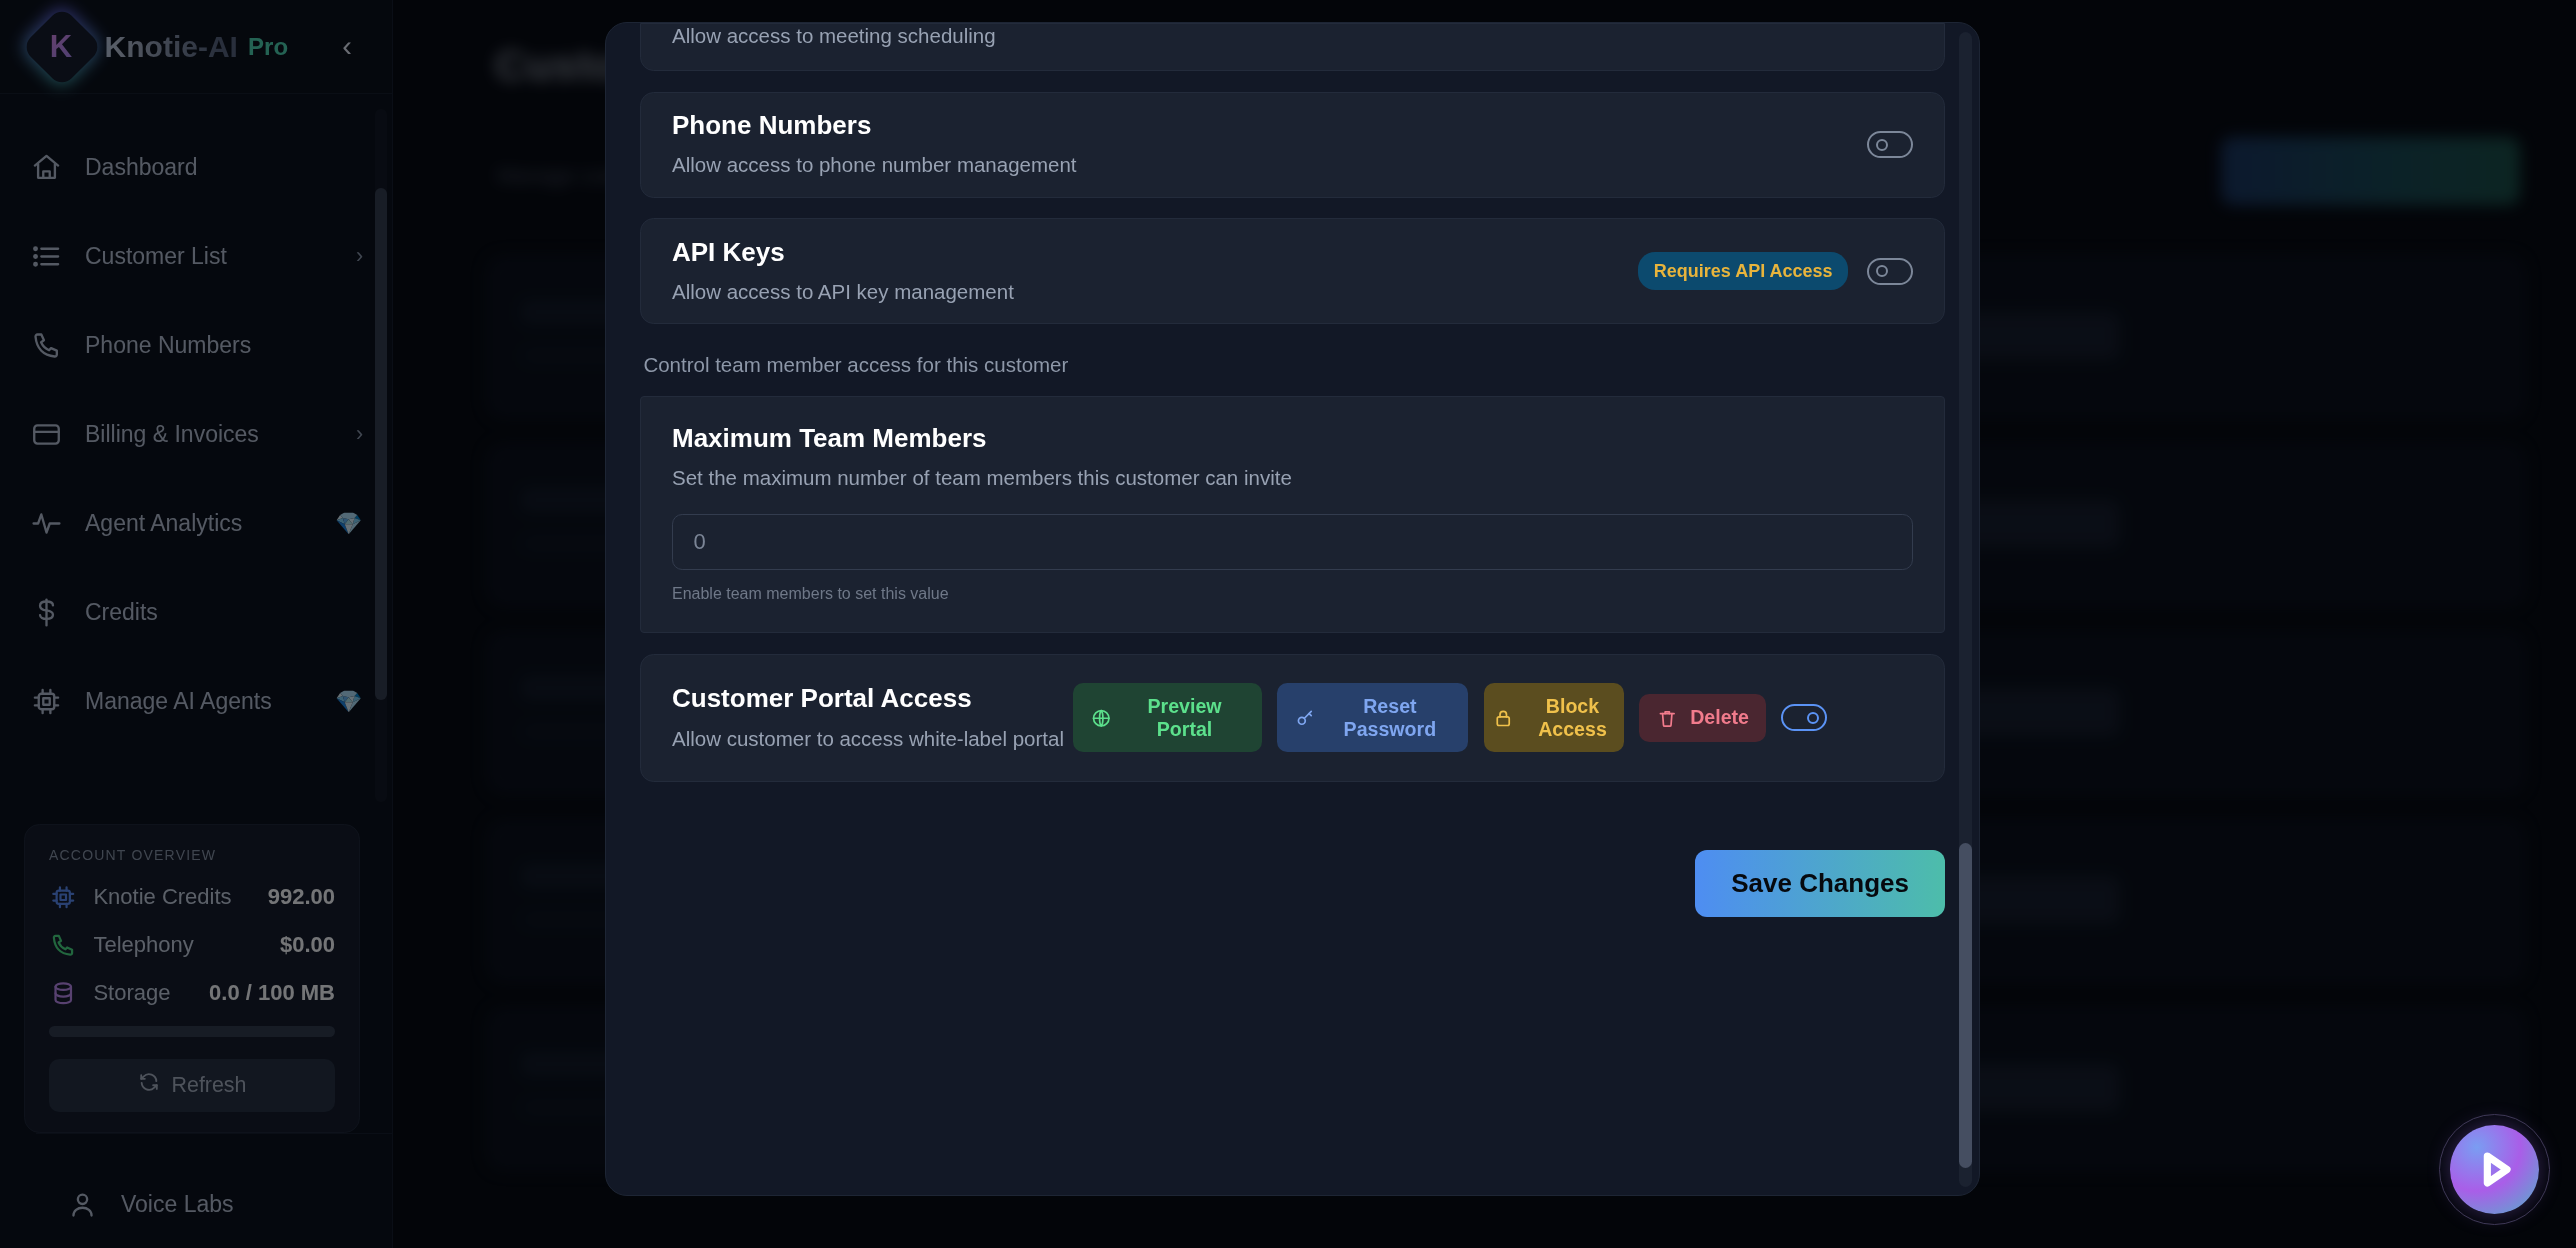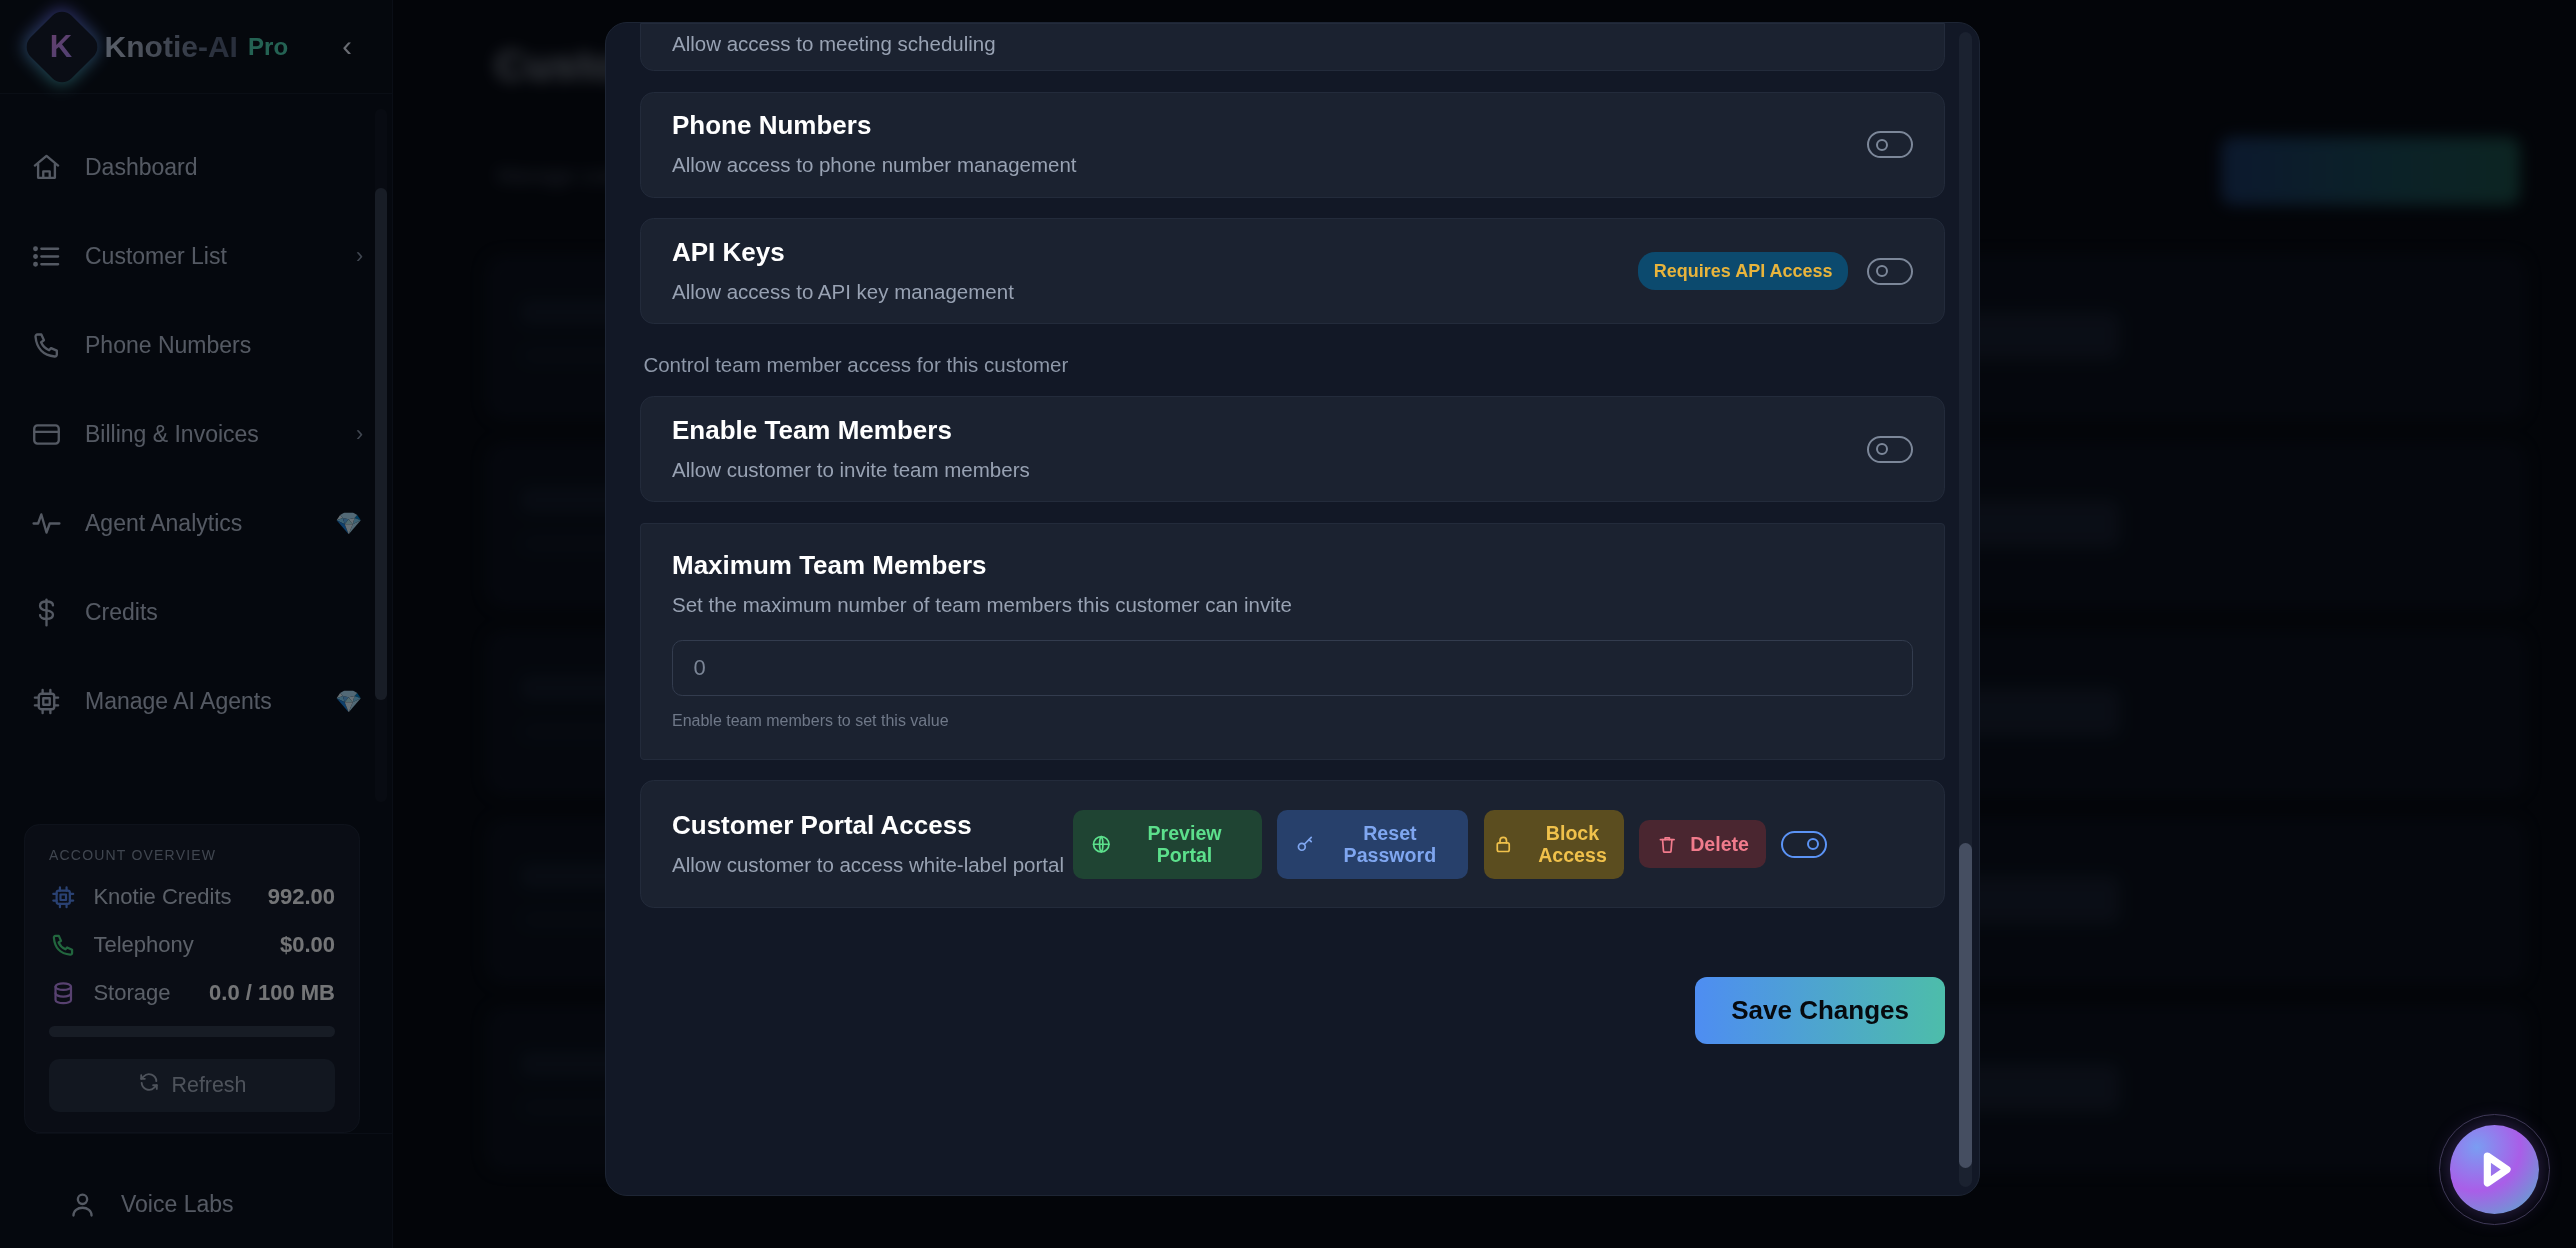--- a/index.html
+++ b/index.html
@@ -418,21 +418,21 @@
       </div>
     </div>
   </div>
 
   <div class="modal">
     <div class="m-scroll-track"></div>
     <div class="m-scroll-thumb"></div>
 
     <div class="modal-body">
 
-      <div class="perm-card clip-top" style="height:48px;padding-top:16px;padding-bottom:0;align-items:flex-start;margin-top:0;overflow:hidden;">
+      <div class="perm-card clip-top" style="height:48px;padding-top:8px;padding-bottom:0;align-items:flex-start;margin-top:0;overflow:hidden;">
         <div class="perm-texts">
           <div class="perm-desc" style="margin-top:-10.2px;">Allow access to meeting scheduling</div>
         </div>
       </div>
 
       <div class="perm-card" style="height:106px;">
         <div class="perm-texts">
           <div class="perm-title">Phone Numbers</div>
           <div class="perm-desc">Allow access to phone number management</div>
         </div>
@@ -455,32 +455,20 @@
             <div class="track"></div>
             <div class="knob"></div>
           </div>
         </div>
       </div>
 
       <div class="sec-head">
         <div class="sec-sub">Control team member access for this customer</div>
       </div>
 
-      <div class="perm-card" style="height:106px;">
-        <div class="perm-texts">
-          <div class="perm-title">Enable Team Members</div>
-          <div class="perm-desc">Allow customer to invite team members</div>
-        </div>
-        <div class="perm-right">
-          <div class="toggle">
-            <div class="track"></div>
-            <div class="knob"></div>
-          </div>
-        </div>
-      </div>
 
       <div class="field-card">
         <div class="perm-title">Maximum Team Members</div>
         <div class="perm-desc">Set the maximum number of team members this customer can invite</div>
         <div class="field-input">0</div>
         <div class="field-hint">Enable team members to set this value</div>
       </div>
 
       <div class="perm-card" style="min-height:128px;">
         <div class="perm-texts" style="max-width:401px;">

